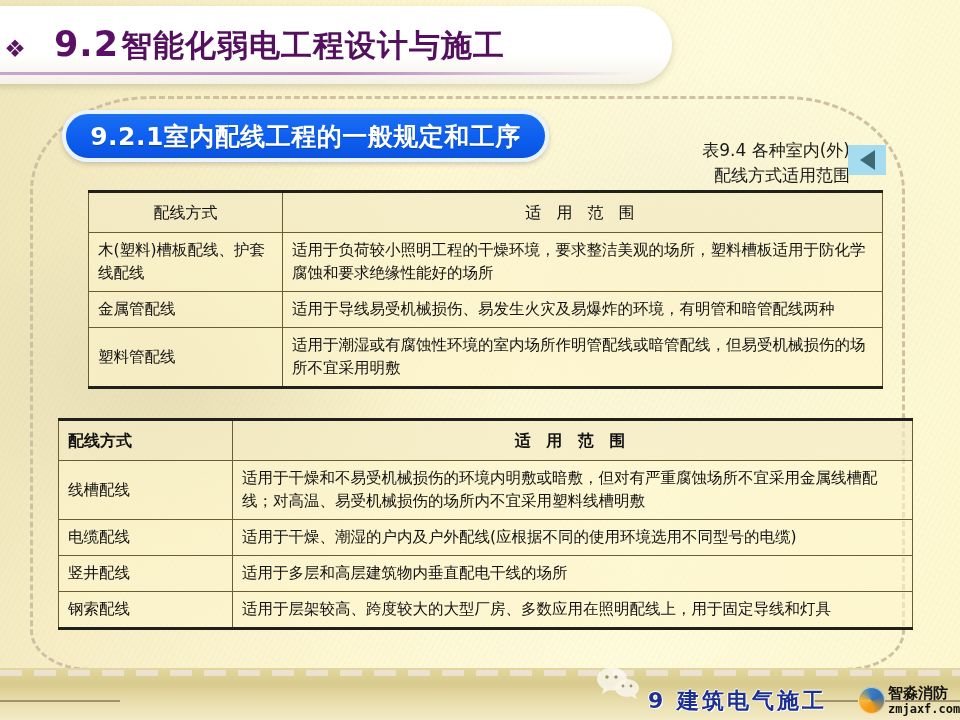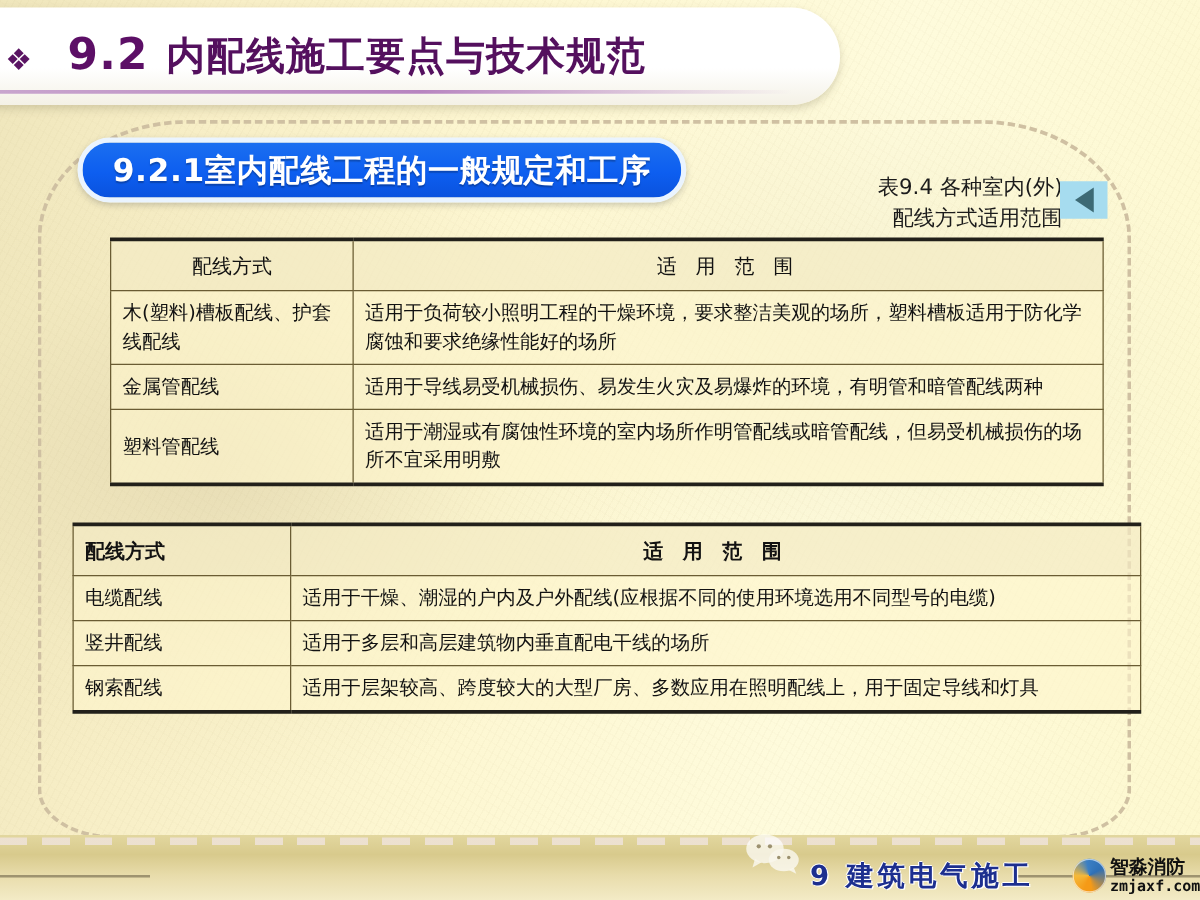--- a/index.html
+++ b/index.html
@@ -47,21 +47,21 @@
   #header-bullet{
     position:absolute;left:30px;top:30px;width:26px;height:26px;
     color:#5a1463;font-size:24px;line-height:26px;text-align:center;
   }
   #header-title{
     position:absolute;left:82px;top:18px;
     font-family:"DejaVu Sans","Liberation Sans",sans-serif;
     font-size:31px;font-weight:bold;color:#54105e;letter-spacing:1px;
     white-space:nowrap;
   }
-  #header-title .num{ font-size:35px; color:#5c0f66; margin-right:14px; }
+  #header-title .num{ font-size:35px; color:#5c0f66; margin-right:2px; }
 
   
   #section-badge{
     position:absolute;left:62px;top:110px;width:487px;height:52px;
     background:linear-gradient(180deg,#1b6ff0 0%,#0d5ef0 55%,#0a52de 100%);
     border:4px solid #eaf4ff;
     border-radius:34px;
     box-sizing:border-box;
     box-shadow:0 2px 5px rgba(90,90,90,.30);
     display:flex;align-items:center;justify-content:center;
@@ -176,21 +176,21 @@
 </head>
 <body>
 
 <div id="slide">
   <div id="bg-texture"></div>
   <div id="dash-frame"></div>
 
   <div id="header-bar">
     <div id="header-underline"></div>
     <div id="header-bullet">❖</div>
-    <div id="header-title"><span class="num">9.2</span><span>内配线施工要点与技术规范</span></div>
+    <div id="header-title"><span class="num">9.2</span><span>智能化弱电工程设计与施工</span></div>
   </div>
 
   <div id="section-badge">
     <span id="section-badge-label">9.2.1室内配线工程的一般规定和工序</span>
   </div>
 
   <div id="table-caption">
     <div>表9.4  各种室内(外)</div>
     <div>配线方式适用范围</div>
   </div>
@@ -217,20 +217,24 @@
         <td>适用于潮湿或有腐蚀性环境的室内场所作明管配线或暗管配线，但易受机械损伤的场所不宜采用明敷</td>
       </tr>
     </tbody>
   </table>
 
   <table class="tbl" id="table-2">
     <tbody>
       <tr class="hdr">
         <td class="c1">配线方式</td>
         <td class="wide">适 用 范 围</td>
+      </tr>
+      <tr>
+        <td class="c1">线槽配线</td>
+        <td>适用于干燥和不易受机械损伤的环境内明敷或暗敷，但对有严重腐蚀场所不宜采用金属线槽配线；对高温、易受机械损伤的场所内不宜采用塑料线槽明敷</td>
       </tr>
       <tr>
         <td class="c1">电缆配线</td>
         <td>适用于干燥、潮湿的户内及户外配线(应根据不同的使用环境选用不同型号的电缆)</td>
       </tr>
       <tr>
         <td class="c1">竖井配线</td>
         <td>适用于多层和高层建筑物内垂直配电干线的场所</td>
       </tr>
       <tr>

